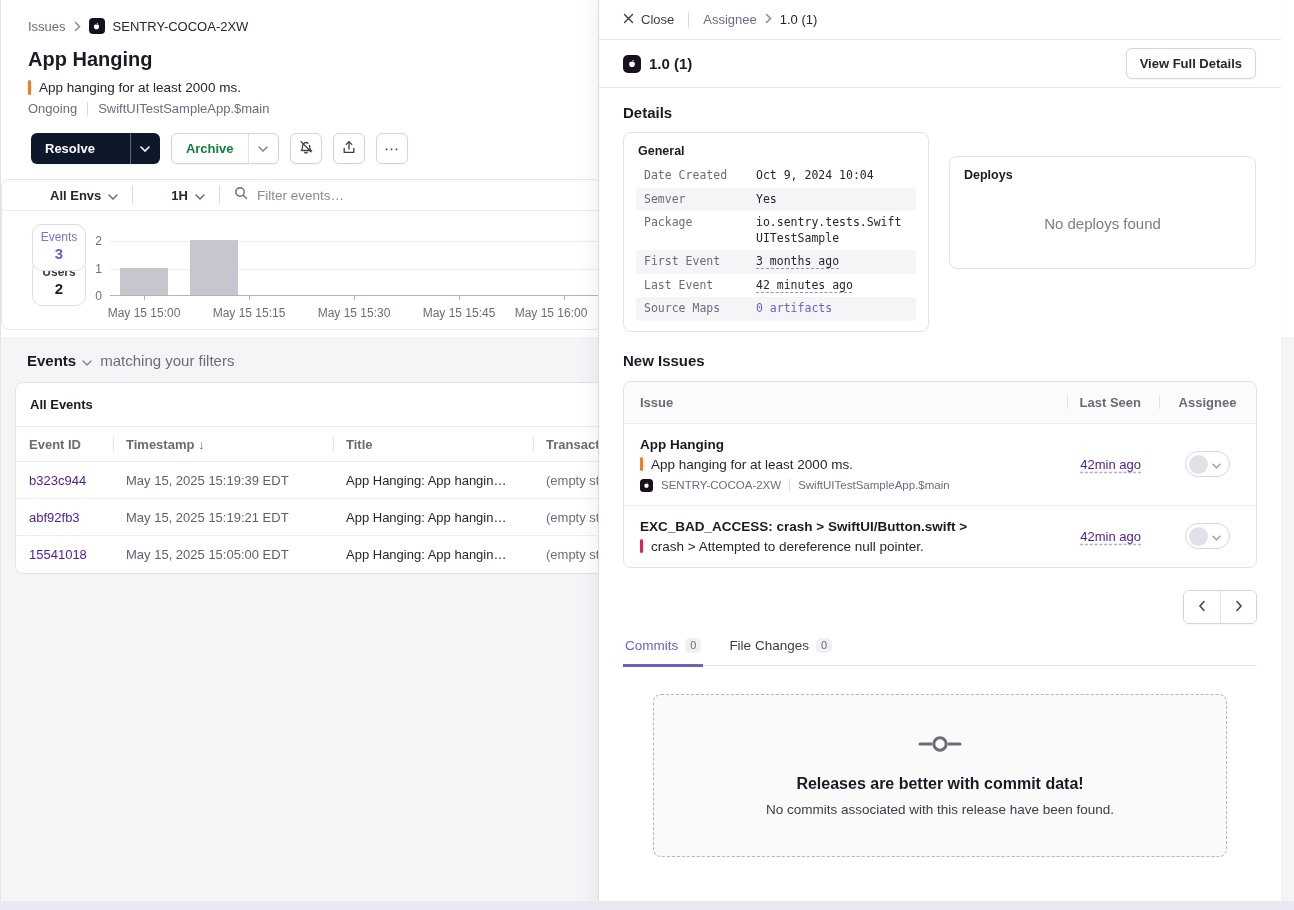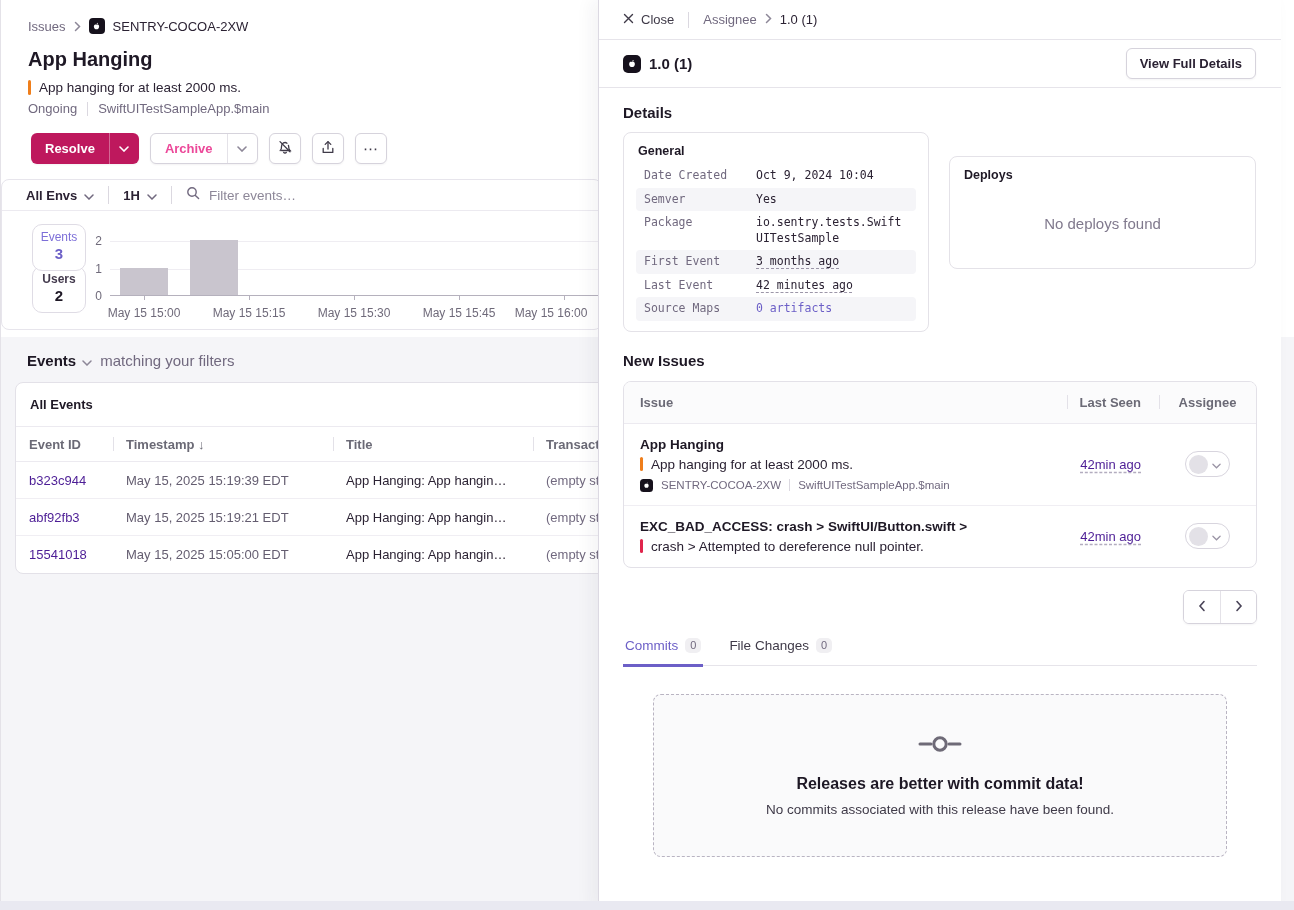--- a/index.html
+++ b/index.html
@@ -18,38 +18,38 @@
   .ip-title { margin-top:14px; font-size:20px; font-weight:bold; color:#1e1825; }
   .ip-sub { margin-top:9px; display:flex; align-items:center; gap:8px; font-size:13.5px; color:#2b2233; }
   .level-bar { display:inline-block; width:3px; height:15px; border-radius:2px; }
   .ip-meta { margin-top:6px; display:flex; align-items:center; gap:10px; font-size:13px; color:#71697f; }
   .vdiv { width:1px; height:14px; background:#dbd8e0; }
 
   .actions { display:flex; gap:11px; margin:17px 0 0 30px; align-items:center; }
   .split-btn { display:flex; height:31px; border-radius:6px; overflow:hidden; box-shadow:0 1px 2px rgba(43,34,51,.06); }
   .split-btn .main { padding:0 14px; font-size:13px; font-weight:bold; display:flex; align-items:center; cursor:pointer; }
   .split-btn .caret { width:30px; display:flex; align-items:center; justify-content:center; cursor:pointer; }
-  .split-btn.primary { background:#be185d; color:#fff; }
+  .split-btn.primary { background:#0f172a; color:#fff;gap:21px; }
   .split-btn.primary .caret { border-left:1px solid rgba(255,255,255,.35); }
-  .split-btn.secondary { background:#fff; border:1px solid #d6d3dc; color:#ec4899; }
+  .split-btn.secondary { background:#fff; border:1px solid #d6d3dc; color:#15803d; }
   .split-btn.secondary .caret { border-left:1px solid #e4e2e8; }
   .icon-btn { width:32px; height:31px; background:#fff; border:1px solid #d6d3dc; border-radius:6px; display:flex; align-items:center; justify-content:center; cursor:pointer; box-shadow:0 1px 2px rgba(43,34,51,.05); color:#3f3a48; font-size:15px; }
 
   .panel-card { margin-top:15px; width:601px; border:1px solid #e7e5ec; border-radius:8px; background:#fff; }
   .filterbar { height:31px; display:flex; align-items:center; gap:14px; padding:0 12px 0 24px; border-bottom:1px solid #eceaf0; }
-  .dropdown { display:flex; align-items:center; gap:7px; font-size:13px; font-weight:bold; color:#2b2233; cursor:pointer; }
+  .dropdown { display:flex; align-items:center; gap:7px; font-size:13px; font-weight:bold; color:#2b2233; cursor:pointer;margin-left:24px; }
   .filterbar .vdiv { height:18px; }
   .searchbox { display:flex; align-items:center; gap:9px; flex:1; }
   .searchbox input { border:0; outline:0; font-size:13.5px; color:#4d7c0f; width:300px; font-family:"Liberation Sans",sans-serif; }
   .searchbox input::placeholder { color:#8d8798; }
 
   .chart-area { position:relative; height:118px; }
   .stat-card { position:absolute; left:30px; width:54px; height:47px; background:#fff; border:1px solid #dfdce5; border-radius:10px; text-align:center; padding-top:5px; cursor:pointer; }
   .stat-card.events { top:13px; z-index:2; color:#7d6fd8; }
-  .stat-card.users { top:55px; color:#433a4d; }
+  .stat-card.users { top:48px; color:#433a4d; }
   .stat-card .lbl { font-size:12px; }
   .stat-card.users .lbl { font-weight:bold; }
   .stat-card .val { font-size:15px; font-weight:bold; margin-top:1px; }
   .stat-card.events .val { color:#6C5FC7; }
   .stat-card.users .val { color:#1e1825; }
   .plot { position:absolute; left:108px; top:22px; width:1160px; height:63px; border-bottom:1px solid #b5b1bd; }
   .gridline { position:absolute; left:0; right:0; height:1px; background:#efedf2; }
   .bar { position:absolute; bottom:0; width:48px; background:#c9c5ce; }
   .ytick { position:absolute; left:-34px; width:26px; text-align:right; font-size:12px; color:#6f6a7a; }
   .xtick-mark { position:absolute; top:63px; width:1px; height:4px; background:#b5b1bd; }

